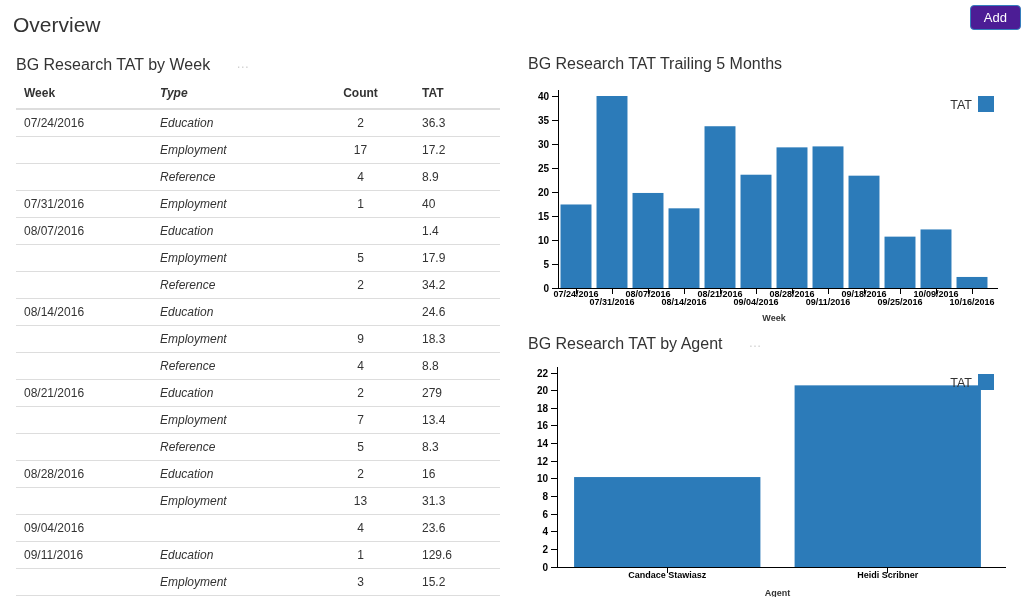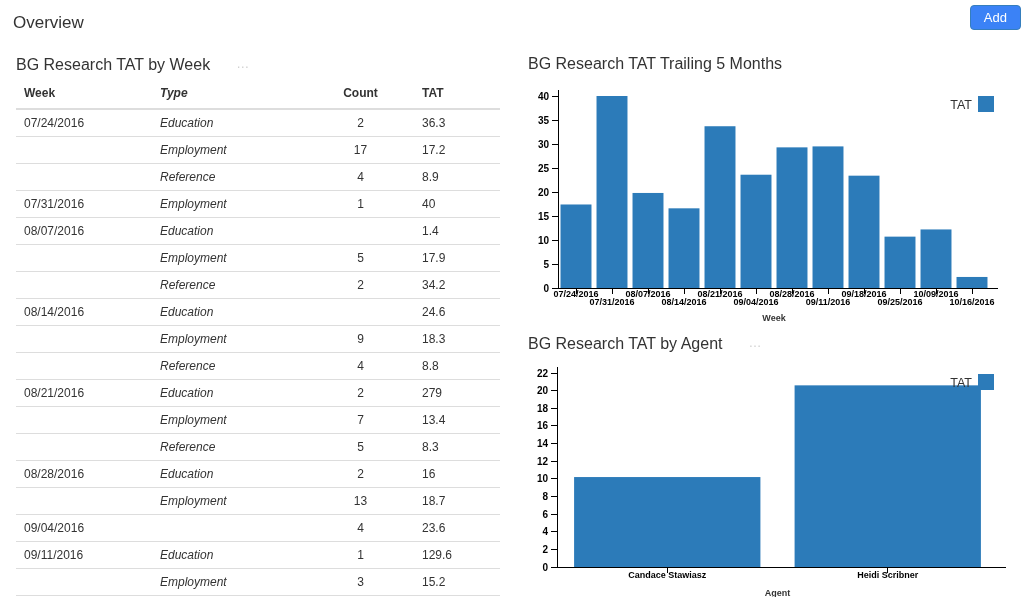--- a/index.html
+++ b/index.html
@@ -1,22 +1,22 @@
 <!DOCTYPE html>
 <html><head>
 <meta charset="utf-8">
 <style>
   * { margin:0; padding:0; box-sizing:border-box; }
   html,body { width:1024px; height:597px; overflow:hidden; background:#fff;
     font-family:"Liberation Sans", sans-serif; color:#333; position:relative; }
 
-  .page-title { position:absolute; left:13px; top:13px; font-size:17px;
+  .page-title { position:absolute; left:13px; top:13px; font-size:21px;
     font-weight:400; color:#333; }
 
-  .btn-add { position:absolute; top:5px; right:3px; background:#3b82f6;
+  .btn-add { position:absolute; top:5px; right:3px; background:#4c1d95;
     border:1px solid #357ebd; color:#fff; font-size:13px; padding:4px 13px;
     border-radius:4px; cursor:pointer; font-family:"Liberation Sans", sans-serif; }
 
   .panel-title { position:absolute; font-size:16px; font-weight:400; color:#333;
     line-height:20px; white-space:nowrap;text-align:center; }
   .panel-title.week  { left:16px;  top:54px; }
   .panel-title.trail { left:528px; top:54px; }
   .panel-title.agent { left:528px; top:333px; }
   .ellipsis { color:#d0d0d0; font-size:13px; letter-spacing:1px;
     margin-left:26px; vertical-align:2px; cursor:pointer; }
@@ -143,21 +143,21 @@
       <tr>
     <td class="c-week">08/28/2016</td>
     <td class="c-type">Education</td>
     <td class="c-count">2</td>
     <td class="c-tat">16</td>
   </tr>
       <tr>
     <td class="c-week"></td>
     <td class="c-type">Employment</td>
     <td class="c-count">13</td>
-    <td class="c-tat">18.7</td>
+    <td class="c-tat">31.3</td>
   </tr>
       <tr>
     <td class="c-week">09/04/2016</td>
     <td class="c-type"></td>
     <td class="c-count">4</td>
     <td class="c-tat">23.6</td>
   </tr>
       <tr>
     <td class="c-week">09/11/2016</td>
     <td class="c-type">Education</td>

